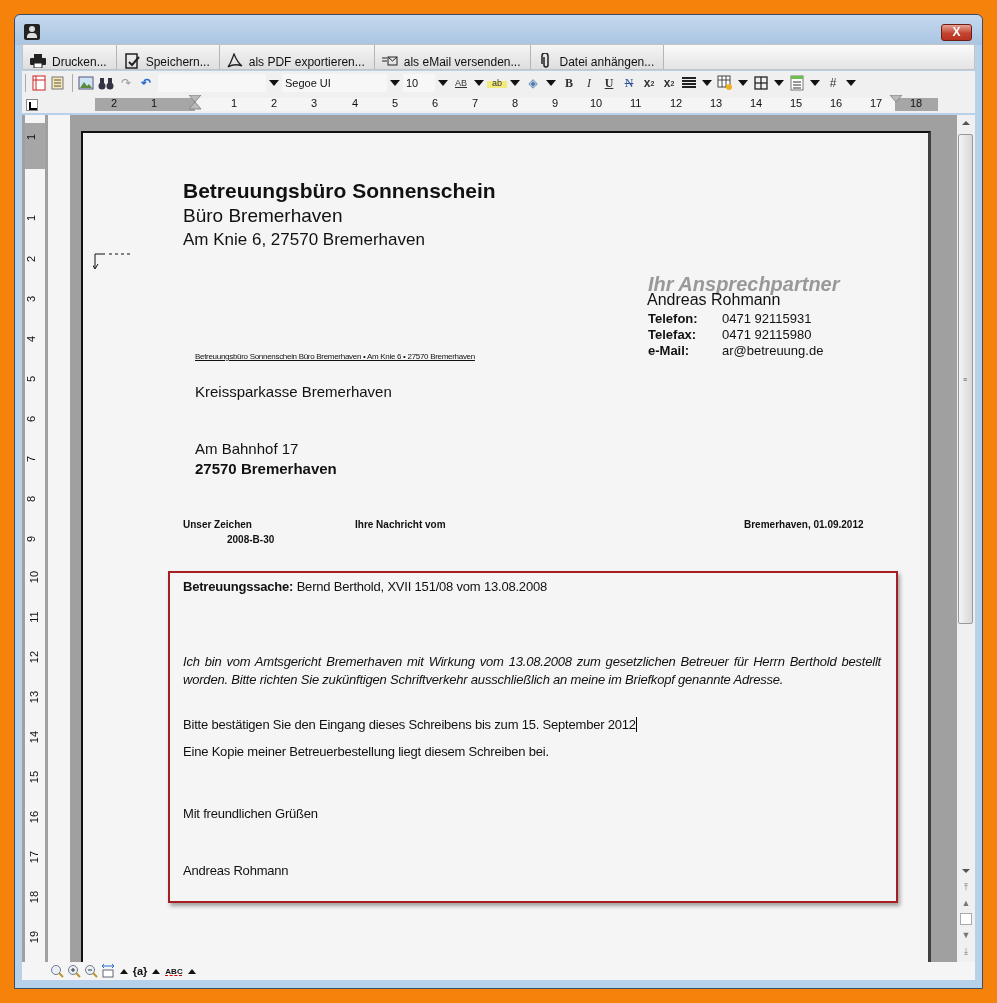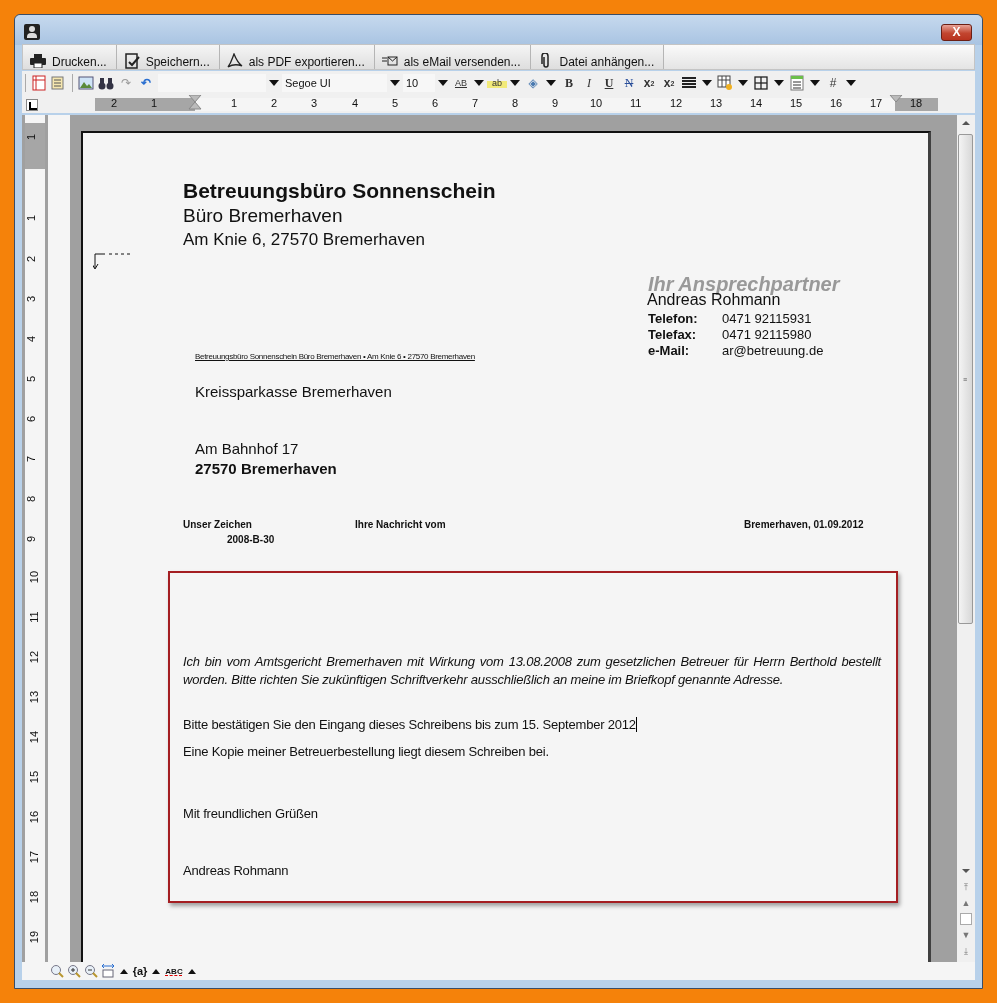--- a/index.html
+++ b/index.html
@@ -329,20 +329,23 @@
       <div class="abs recipient" style="left:112px;top:307px;">Am Bahnhof 17</div>
       <div class="abs recipient" style="left:112px;top:327px;font-weight:bold;">27570 Bremerhaven</div>
 
       <div class="abs ref-label" style="left:100px;top:386px;">Unser Zeichen</div>
       <div class="abs ref-label" style="left:100px;top:401px;margin-left:44px;">2008-B-30</div>
       <div class="abs ref-label" style="left:272px;top:386px;">Ihre Nachricht vom</div>
       <div class="abs ref-label" style="left:661px;top:386px;">Bremerhaven, 01.09.2012</div>
 
       <div class="body-box"></div>
 
+      <div class="abs body-text" style="left:100px;top:446px;">
+        <b>Betreuungssache:</b><span> Bernd Berthold, XVII 151/08 vom 13.08.2008</span>
+      </div>
       <div class="abs body-text justify" style="left:100px;top:520px;">Ich bin vom Amtsgericht Bremerhaven mit Wirkung vom 13.08.2008 zum gesetzlichen Betreuer für Herrn Berthold bestellt worden. Bitte richten Sie zukünftigen Schriftverkehr ausschließlich an meine im Briefkopf genannte Adresse.</div>
       <div class="abs body-text" style="left:100px;top:584px;">
         <span>Bitte bestätigen Sie den Eingang dieses Schreibens bis zum 15. September 2012</span><span class="cursor"></span>
       </div>
       <div class="abs body-text" style="left:100px;top:611px;">Eine Kopie meiner Betreuerbestellung liegt diesem Schreiben bei.</div>
       <div class="abs body-text" style="left:100px;top:673px;">Mit freundlichen Grüßen</div>
       <div class="abs body-text" style="left:100px;top:730px;">Andreas Rohmann</div>
     </div>
 
     <div class="vscroll">

